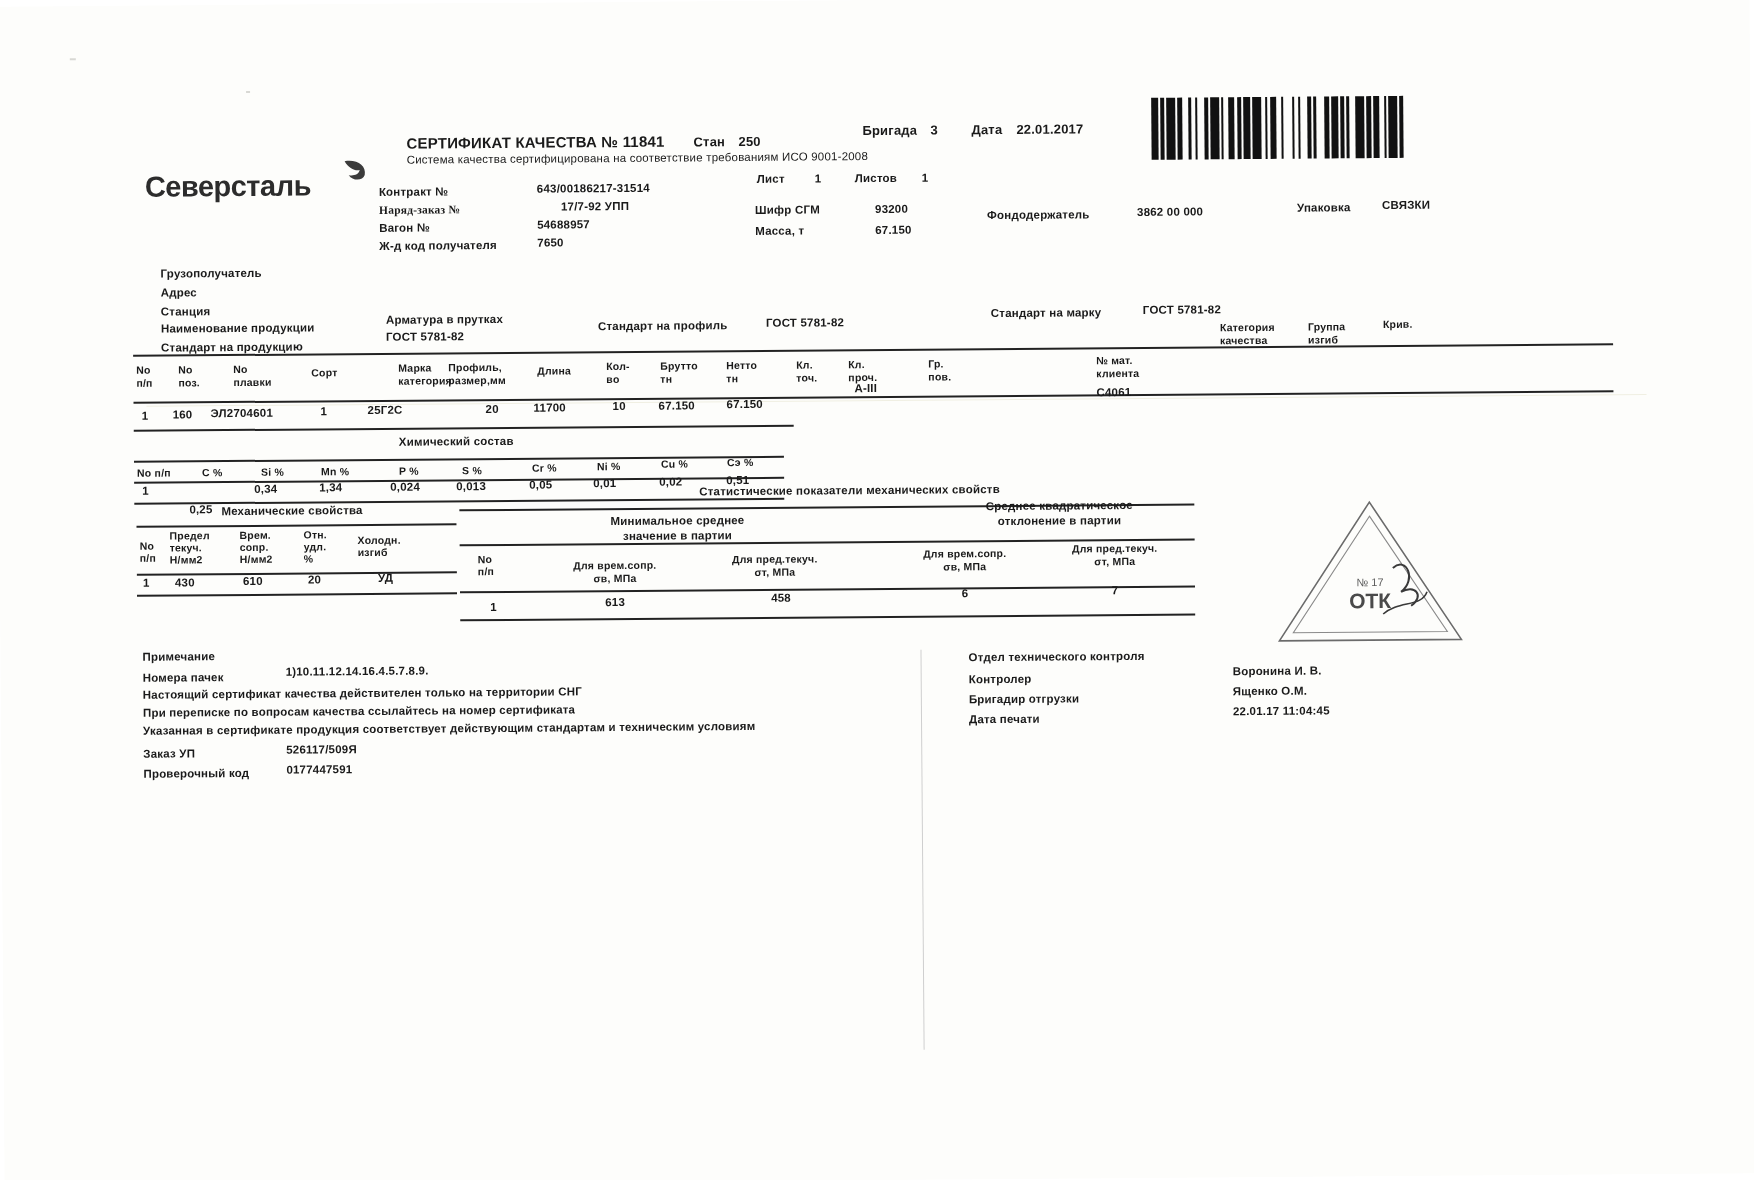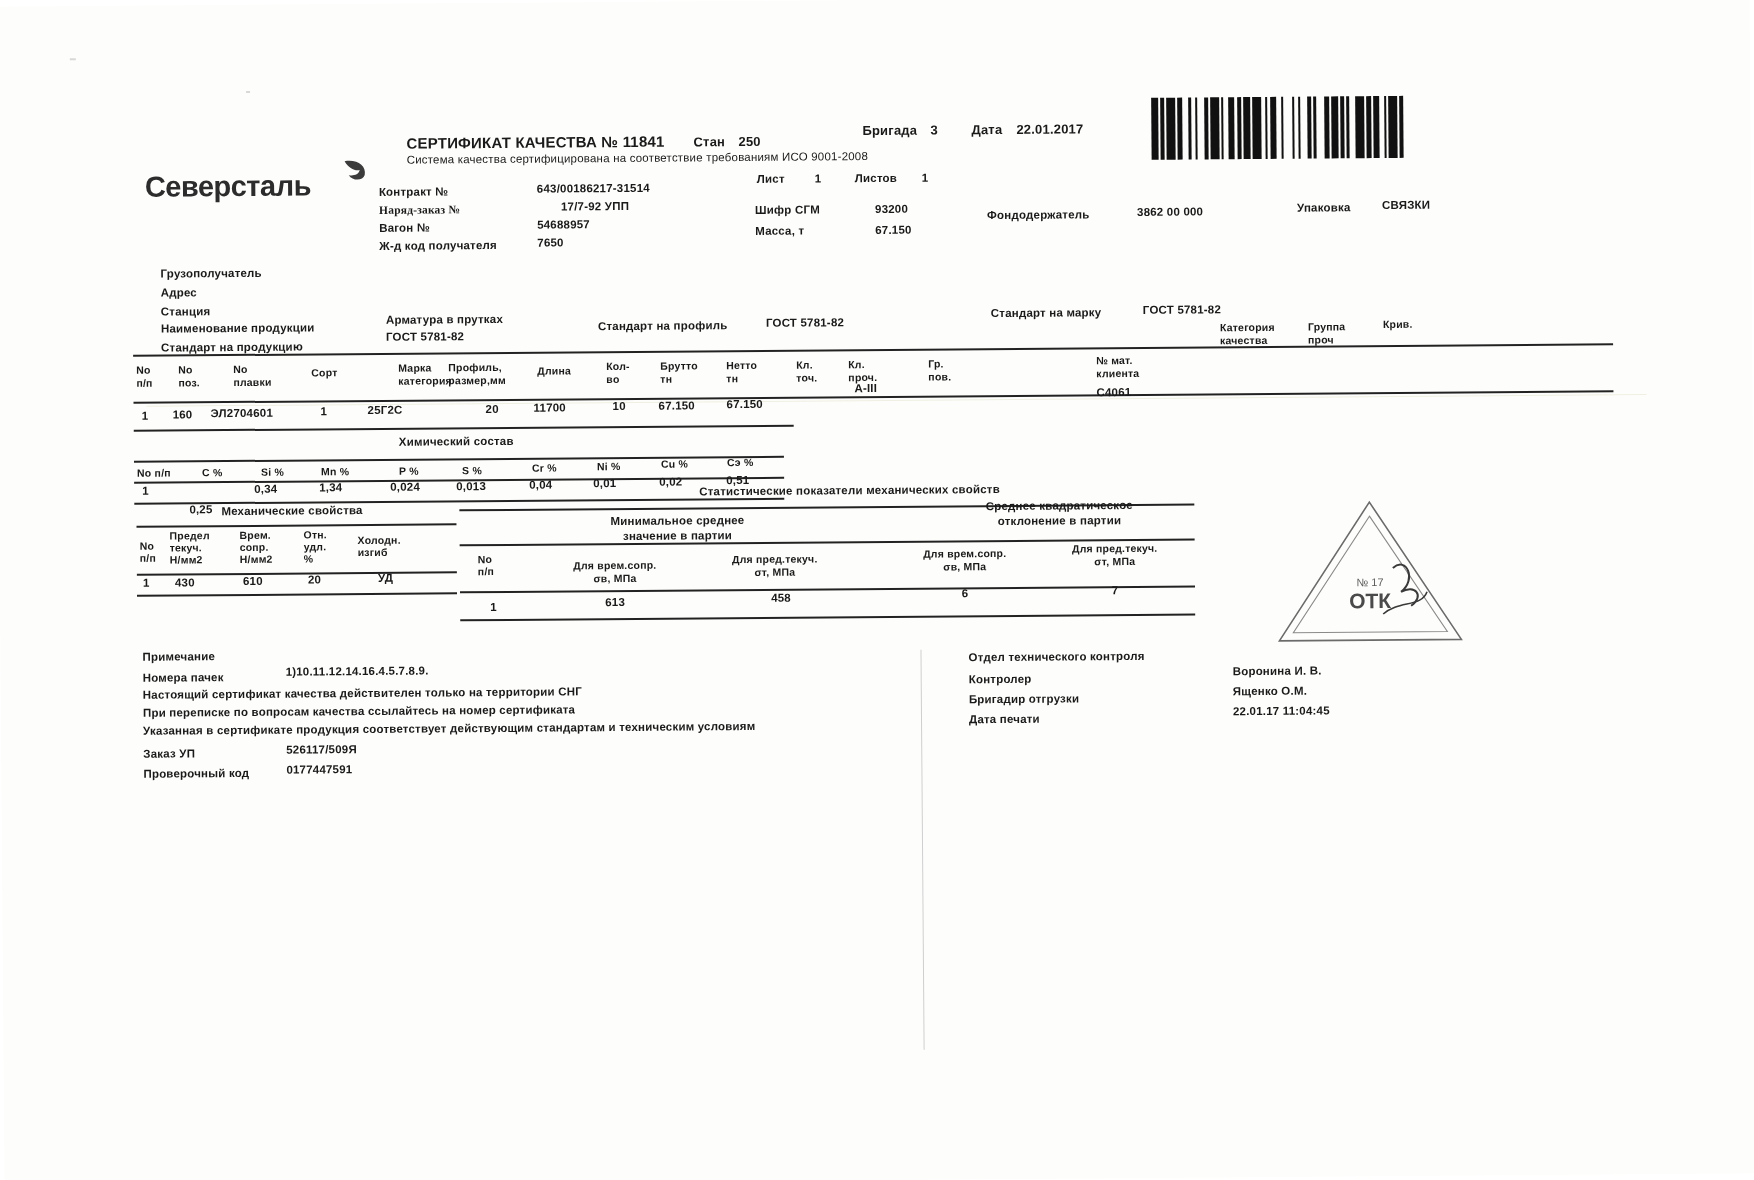--- a/index.html
+++ b/index.html
@@ -208,21 +208,21 @@
 точ.</div>
   <div class="cell t xs b" style="left:850px;top:358px;line-height:13px;">Кл.
 проч.</div>
   <div class="cell t xs b" style="left:930px;top:358px;line-height:13px;">Гр.
 пов.</div>
   <div class="cell t xs b" style="left:1098px;top:356px;line-height:13px;">№ мат.
 клиента</div>
   <div class="cell t xs b" style="left:1222px;top:324px;line-height:13px;">Категория
 качества</div>
   <div class="cell t xs b" style="left:1310px;top:324px;line-height:13px;">Группа
-проч</div>
+изгиб</div>
   <div class="cell t xs b" style="left:1385px;top:322px;line-height:13px;">Крив.</div>
 
   <div class="cell t sm b" style="left:143px;top:404px;">1</div>
   <div class="cell t sm b" style="left:174px;top:403px;">160</div>
   <div class="cell t sm b" style="left:212px;top:402px;">ЭЛ2704601</div>
   <div class="cell t sm b" style="left:322px;top:401px;">1</div>
   <div class="cell t sm b" style="left:369px;top:400px;">25Г2С</div>
   <div class="cell t sm b" style="left:487px;top:400px;">20</div>
   <div class="cell t sm b" style="left:535px;top:399px;">11700</div>
   <div class="cell t sm b" style="left:614px;top:398px;">10</div>
@@ -246,21 +246,21 @@
   <div class="cell t xs b" style="left:598px;top:458px;">Ni %</div>
   <div class="cell t xs b" style="left:662px;top:456px;">Cu %</div>
   <div class="cell t xs b" style="left:728px;top:455px;">Сэ %</div>
 
   <div class="cell t sm b" style="left:143px;top:479px;">1</div>
   <div class="cell t sm b" style="left:190px;top:479px;margin-top:19px;">0,25</div>
   <div class="cell t sm b" style="left:255px;top:478px;">0,34</div>
   <div class="cell t sm b" style="left:320px;top:477px;">1,34</div>
   <div class="cell t sm b" style="left:391px;top:477px;">0,024</div>
   <div class="cell t sm b" style="left:457px;top:477px;">0,013</div>
-  <div class="cell t sm b" style="left:530px;top:476px;">0,04</div>
+  <div class="cell t sm b" style="left:530px;top:476px;">0,05</div>
   <div class="cell t sm b" style="left:594px;top:475px;text-align:right;">0,01</div>
   <div class="cell t sm b" style="left:660px;top:474px;">0,02</div>
   <div class="cell t sm b" style="left:727px;top:473px;">0,51</div>
 
   <div class="cell t sm b" style="left:222px;top:500px;">Механические свойства</div>
   <div class="ln" style="left:137px;top:520px;width:320px;"></div>
   <div class="ln" style="left:137px;top:568px;width:320px;"></div>
   <div class="ln" style="left:137px;top:589px;width:320px;"></div>
 
   <div class="cell t xs b" style="left:140px;top:534px;line-height:12px;">No

